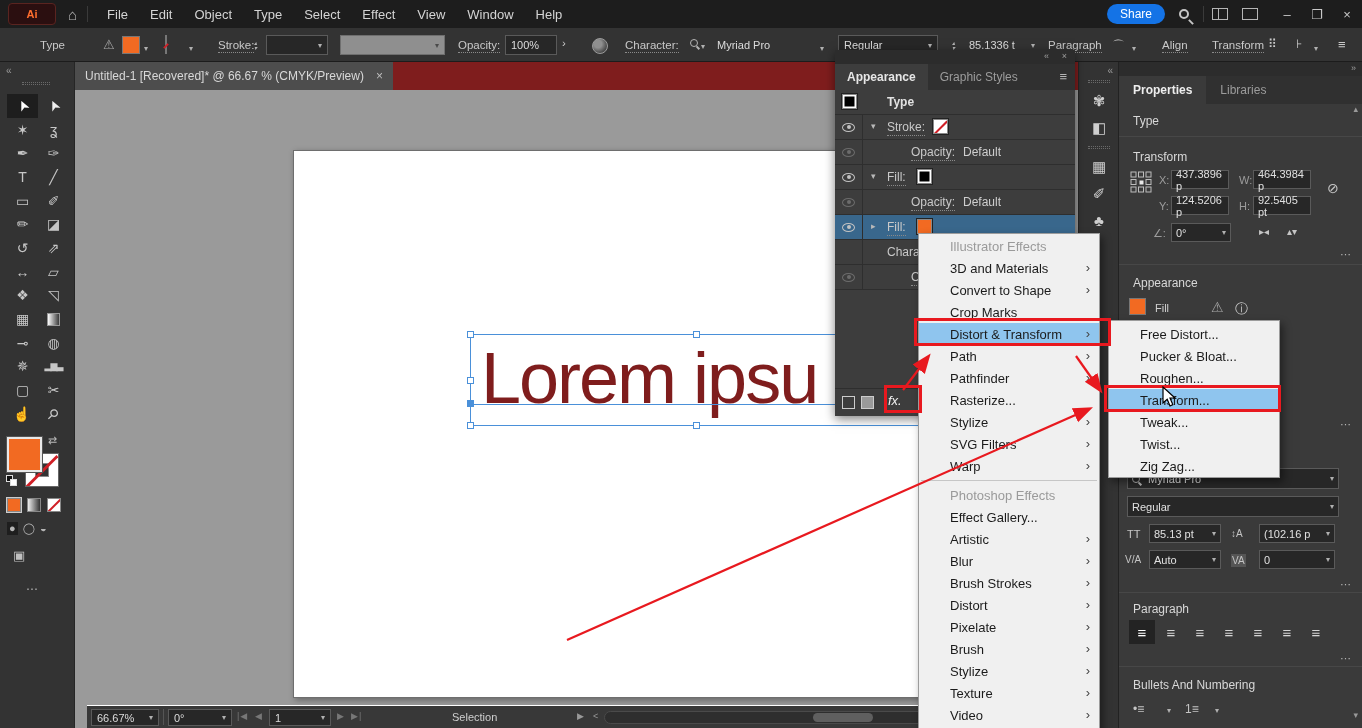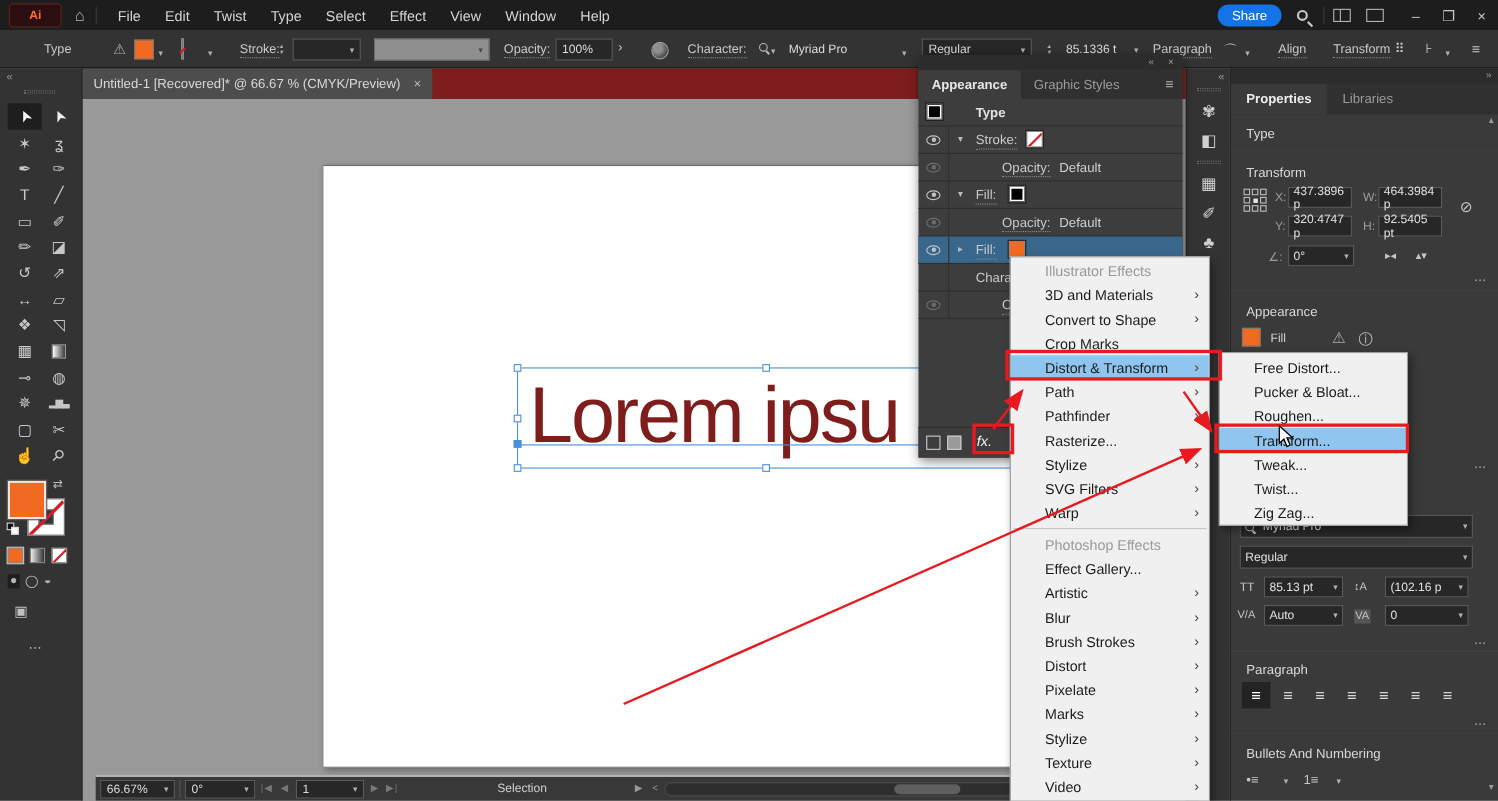--- a/index.html
+++ b/index.html
@@ -160,21 +160,21 @@
 </style>
 </head>
 <body>
 
 <div id="topbar" class="abs">
   <div class="ai-logo">Ai</div>
   <div class="home">⌂</div>
   <div class="tb-sep"></div>
   <div class="tb-menu">File</div>
   <div class="tb-menu">Edit</div>
-  <div class="tb-menu">Twist</div>
+  <div class="tb-menu">Object</div>
   <div class="tb-menu">Type</div>
   <div class="tb-menu">Select</div>
   <div class="tb-menu">Effect</div>
   <div class="tb-menu">View</div>
   <div class="tb-menu">Window</div>
   <div class="tb-menu">Help</div>
   <div id="topbar-right">
     <div class="share-btn">Share</div>
     <div class="mag"></div>
     <div class="tb-sep"></div>
@@ -483,21 +483,21 @@
   <span class="pp-lab" style="left:40px; top:112px">X:</span>
   <div class="pp-fld" style="left:52px; top:108px; width:58px">
       <span>437.3896 p</span>
     </div>
   <span class="pp-lab" style="left:120px; top:112px">W:</span>
   <div class="pp-fld" style="left:134px; top:108px; width:58px">
       <span>464.3984 p</span>
     </div>
   <span class="pp-lab" style="left:40px; top:138px">Y:</span>
   <div class="pp-fld" style="left:52px; top:134px; width:58px">
-      <span>320.4747 p</span>
+      <span>124.5206 p</span>
     </div>
   <span class="pp-lab" style="left:120px; top:138px">H:</span>
   <div class="pp-fld" style="left:134px; top:134px; width:58px">
       <span>92.5405 pt</span>
     </div>
   <span class="pp-ic" style="left:208px; top:118px; font-size:14px">⊘</span>
   <span class="pp-lab" style="left:34px; top:165px">∠:</span>
   <div class="pp-fld" style="left:52px; top:161px; width:60px">
       <span>0°</span>
       <span class="ddv">▾</span>
@@ -627,21 +627,21 @@
     </div>
   <div class="mi">
       <span>Distort</span>
       <span class="arr">›</span>
     </div>
   <div class="mi">
       <span>Pixelate</span>
       <span class="arr">›</span>
     </div>
   <div class="mi">
-      <span>Marks</span>
+      <span>Brush</span>
       <span class="arr">›</span>
     </div>
   <div class="mi">
       <span>Stylize</span>
       <span class="arr">›</span>
     </div>
   <div class="mi">
       <span>Texture</span>
       <span class="arr">›</span>
     </div>

